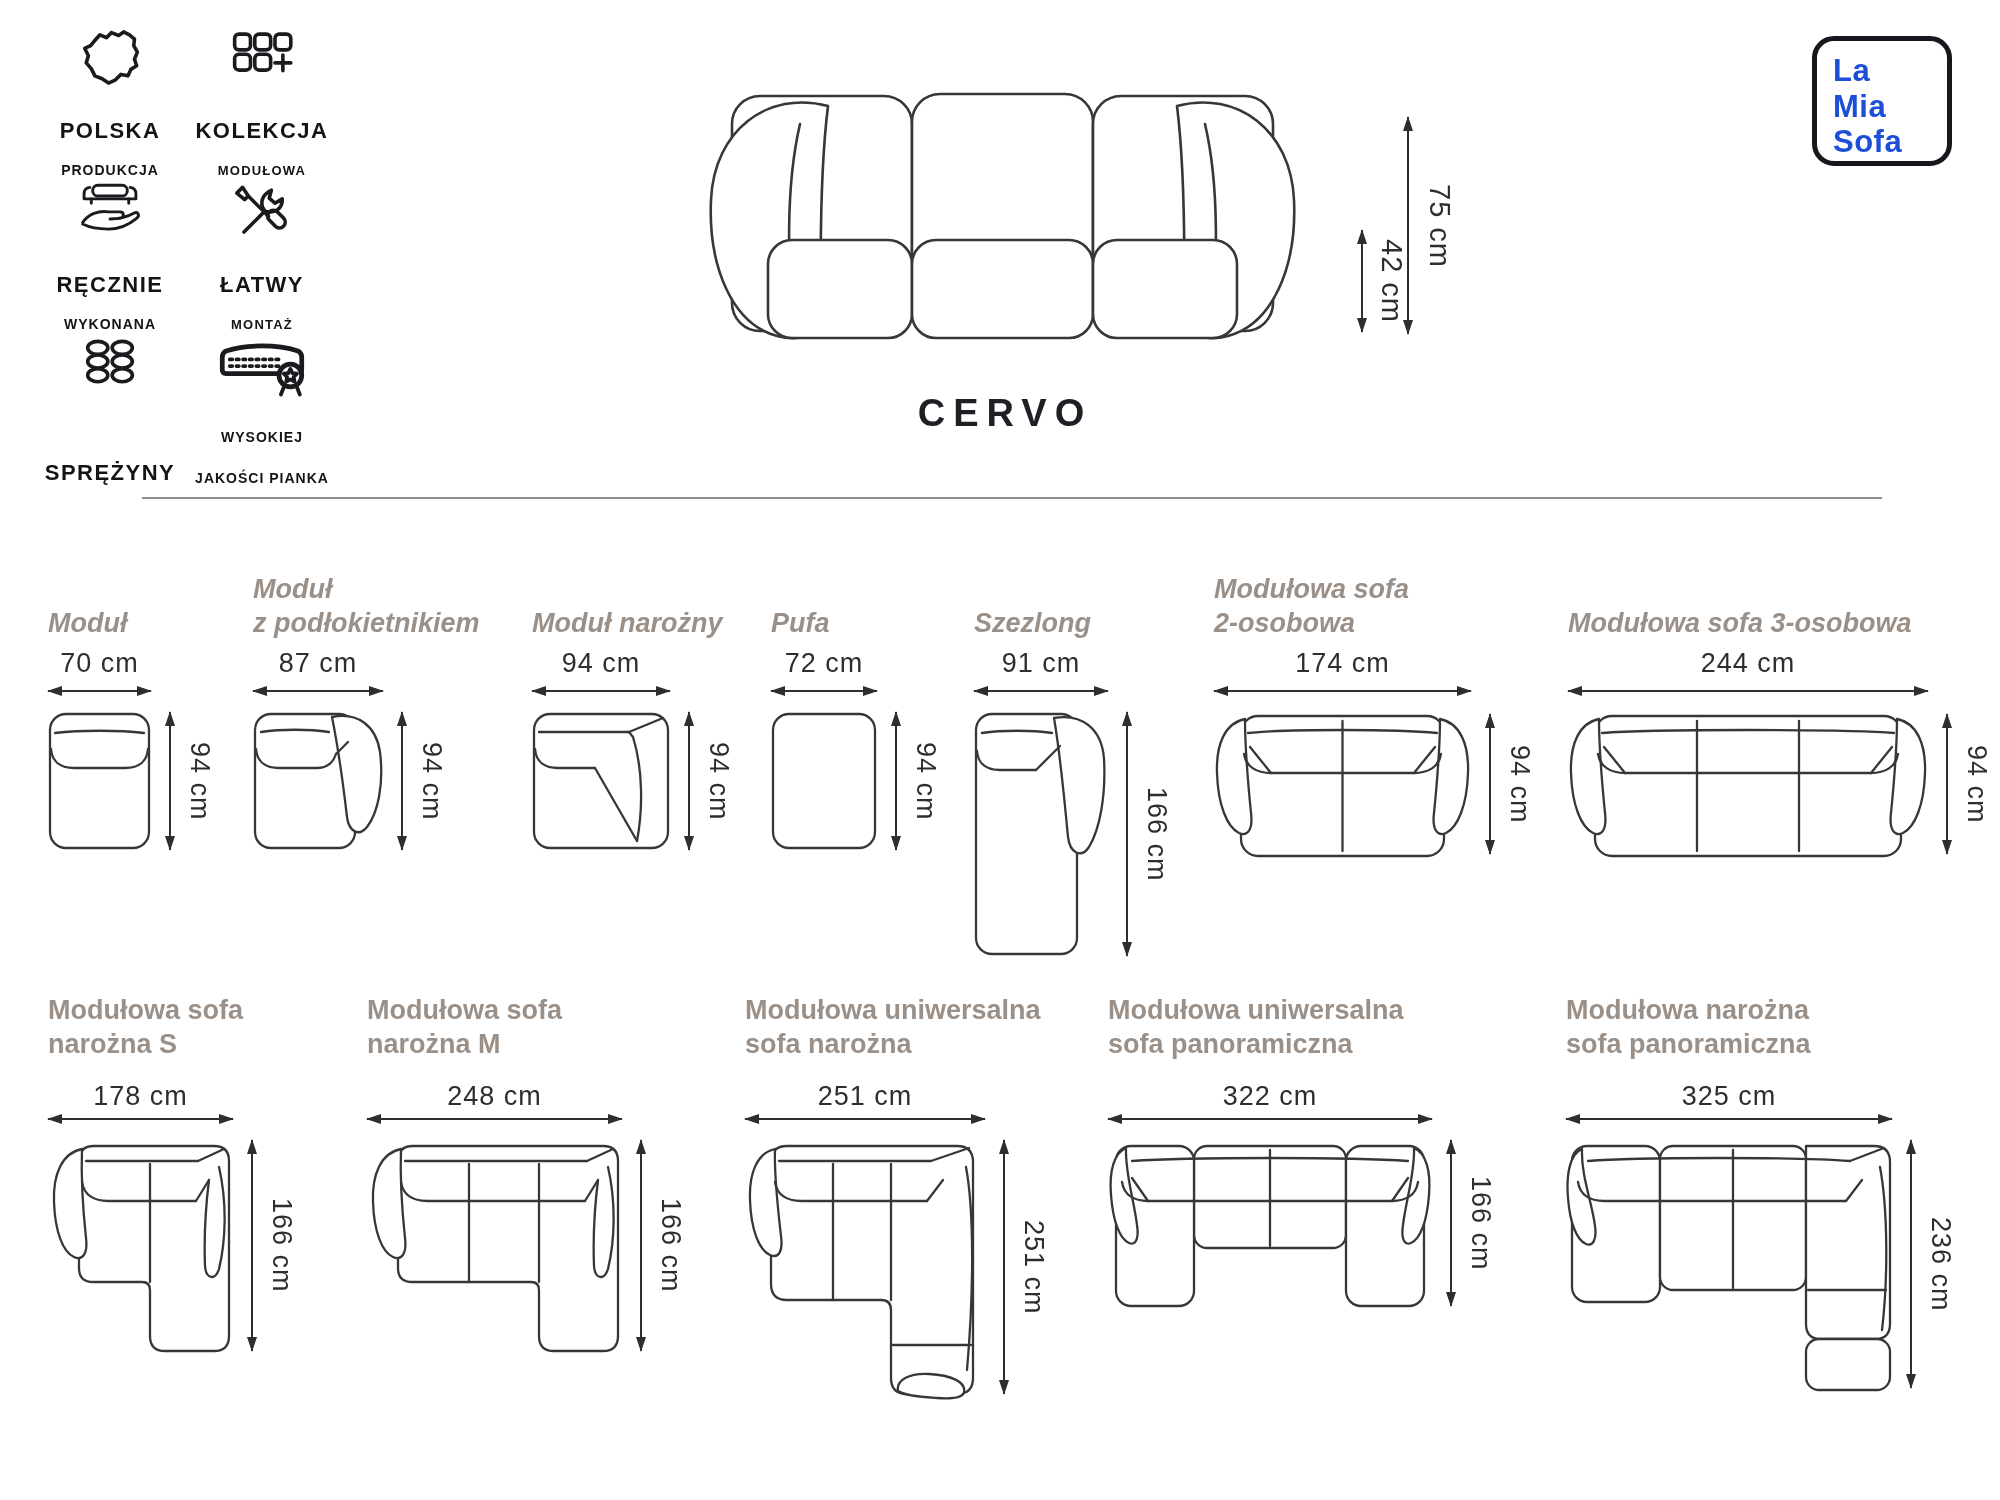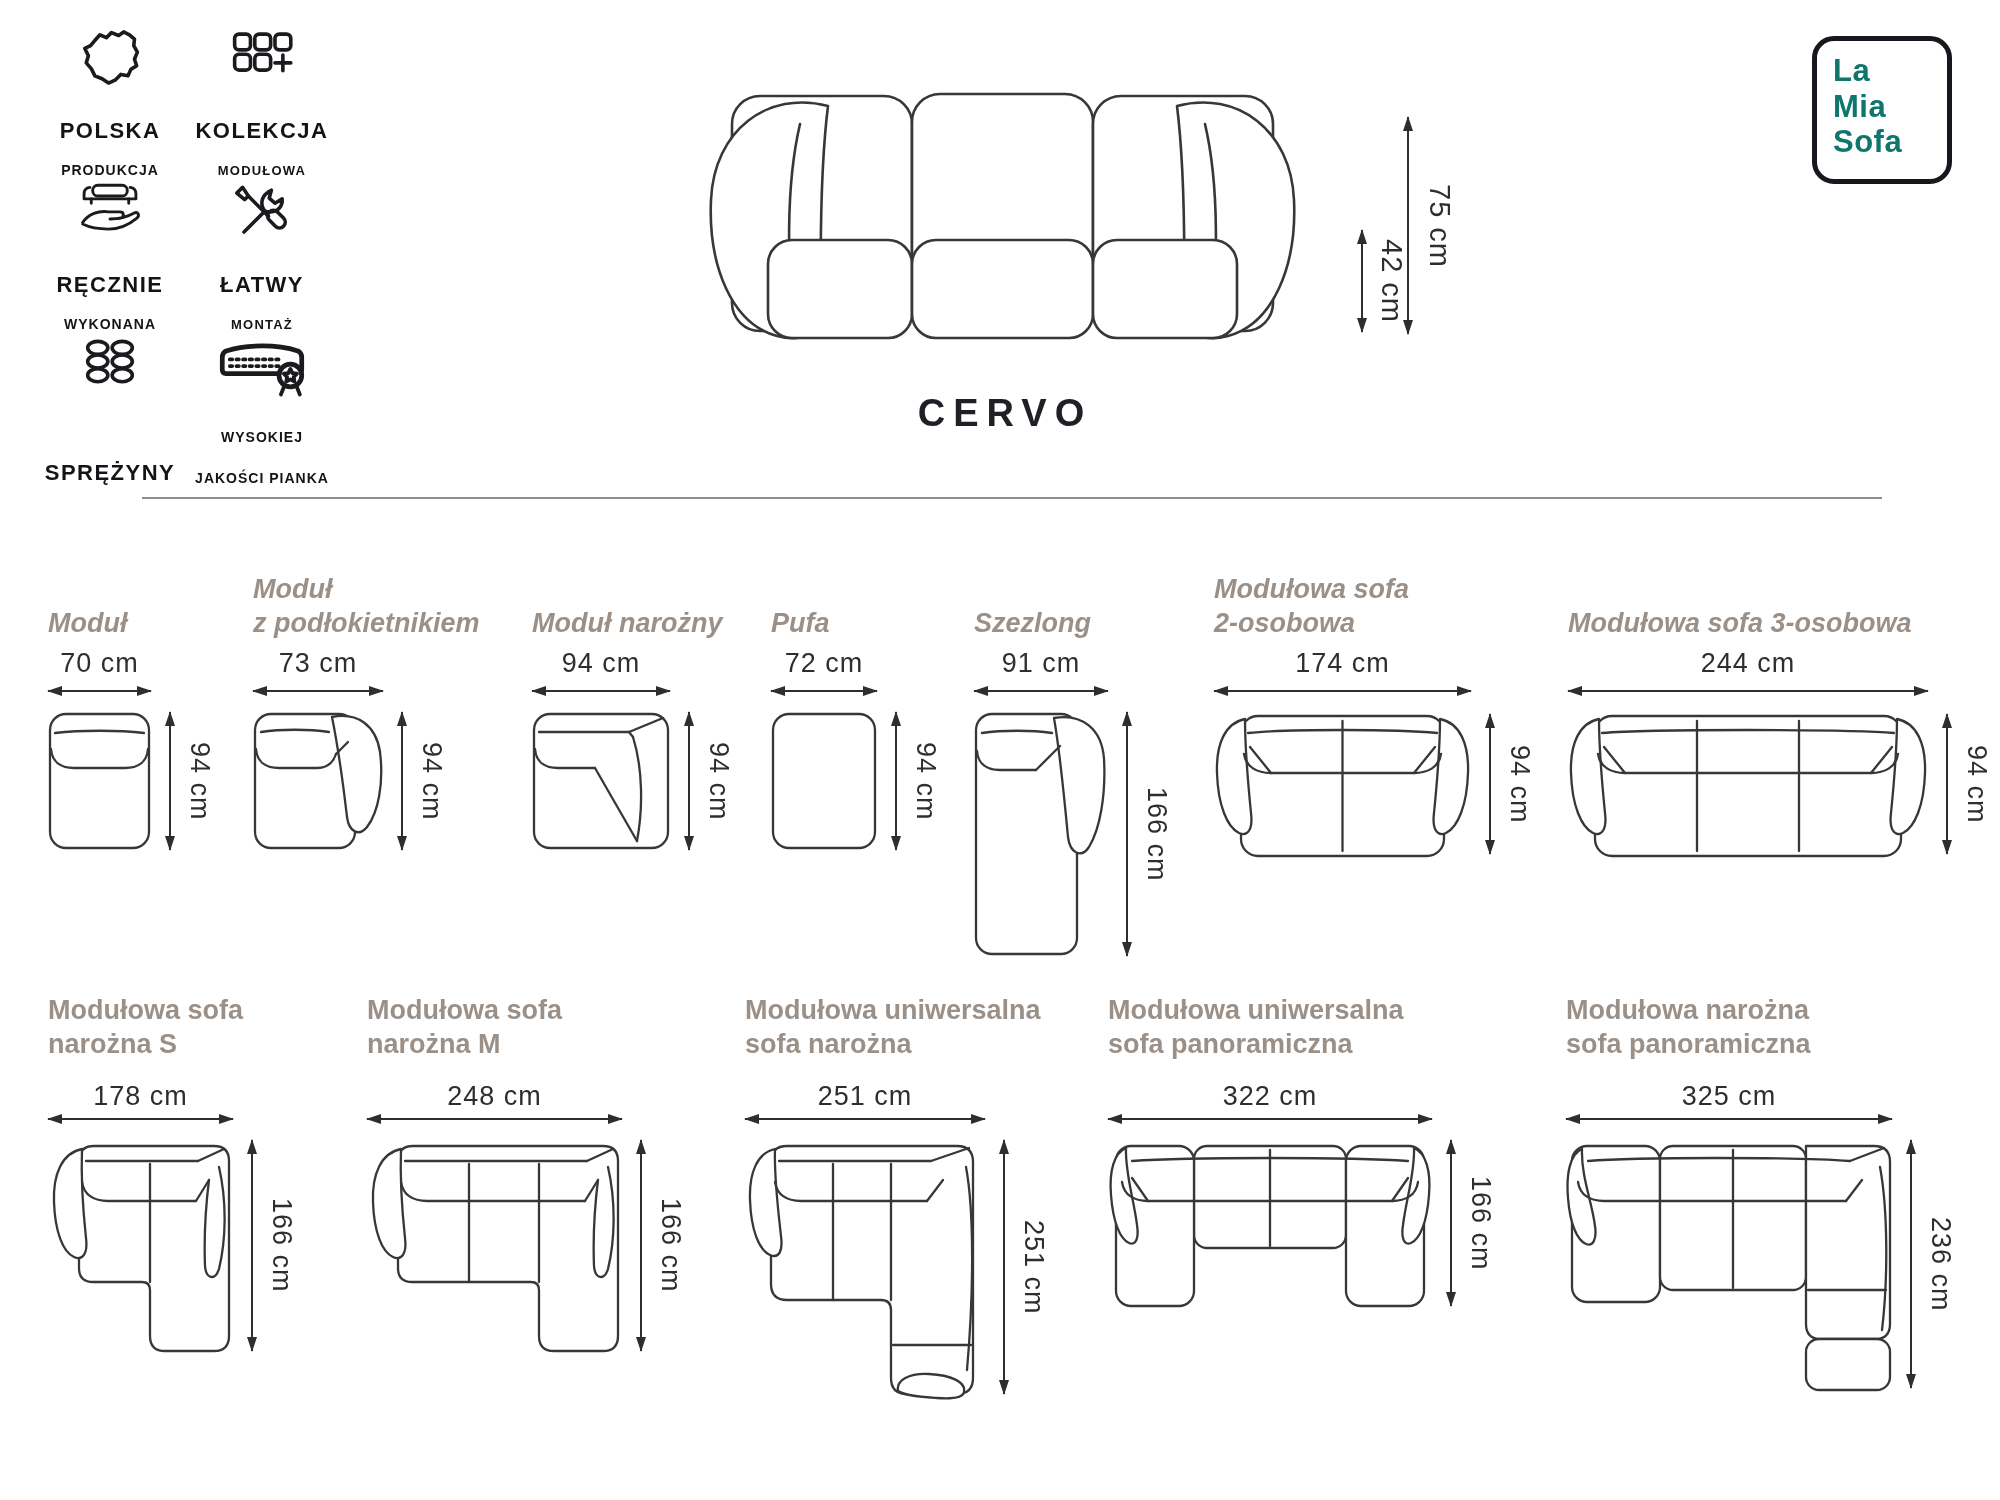--- a/index.html
+++ b/index.html
@@ -18,21 +18,21 @@
             grid-template-columns:152px 152px;grid-auto-rows:154px;}
   .feature{display:flex;flex-direction:column;align-items:center;justify-content:space-between;}
   .f-main{font-size:22px;font-weight:700;letter-spacing:1.5px;color:#141418;margin-top:6px;text-align:center;white-space:nowrap;}
   .f-sub{font-size:14px;font-weight:700;letter-spacing:1px;color:#141418;margin-top:3px;text-align:center;white-space:nowrap;}
   .feature.sub-big .f-sub{font-size:13px;letter-spacing:1.2px;}
   .feature.small-main .f-main{font-size:14px;letter-spacing:1px;margin-top:4px;}
   [data-bind]:empty{display:none;}
 
   
   .logo{position:absolute;left:1812px;top:36px;width:104px;border:5px solid #17171d;border-radius:22px;
-        padding:12px 10px 19px 16px;color:#0f766e;}
+        padding:12px 10px 1px 16px;color:#1d4ed8;}
   .logo div{font-size:31px;font-weight:700;line-height:1.15;letter-spacing:0.5px;}
 
   
   .cervo{position:absolute;left:700px;top:392px;width:610px;text-align:center;
          font-size:38px;font-weight:700;letter-spacing:8px;color:#221e25;}
 
   .divider{position:absolute;left:142px;top:497px;width:1740px;height:2px;background:#8e8e8e;}
 
   
   .arrow{position:absolute;background:#2f2d30;}
@@ -185,21 +185,21 @@
     </svg>
     <div class="arrow arrow-v" style="left:121px;top:150px;height:138px;"></div>
     <div class="dim-d" data-bind="modules_row1.0.depth" style="left:132px;top:150px;height:138px;">94 cm</div>
   </div>
 
   <div class="card r1" style="left:253px;top:562px;width:130px;">
     <div class="m-label">
       <div data-bind="modules_row1.1.name">Moduł</div>
       <div data-bind="modules_row1.1.name2">z podłokietnikiem</div>
     </div>
-    <div class="dim-w" data-bind="modules_row1.1.width">73 cm</div>
+    <div class="dim-w" data-bind="modules_row1.1.width">87 cm</div>
     <div class="arrow arrow-h"></div>
     <svg class="draw" width="130" height="138" viewBox="0 0 130 138">
       <rect class="wh" x="2" y="2" width="100" height="134" rx="16"></rect>
       <path class="wh" d="M79,5 C104,0 123,13 127,40 C131,72 125,101 114,115 C106,125 96,120 94,105 C91,79 84,30 79,5 Z"></path>
       <path d="M8,20 C28,17 56,17 76,20"></path>
       <path d="M3,37 C4,50 13,56 26,56 L64,56 C74,56 80,51 83,42"></path>
       <path d="M83,42 L95,30"></path>
     </svg>
     <div class="arrow arrow-v" style="left:148px;top:150px;height:138px;"></div>
     <div class="dim-d" data-bind="modules_row1.1.depth" style="left:159px;top:150px;height:138px;">94 cm</div>

